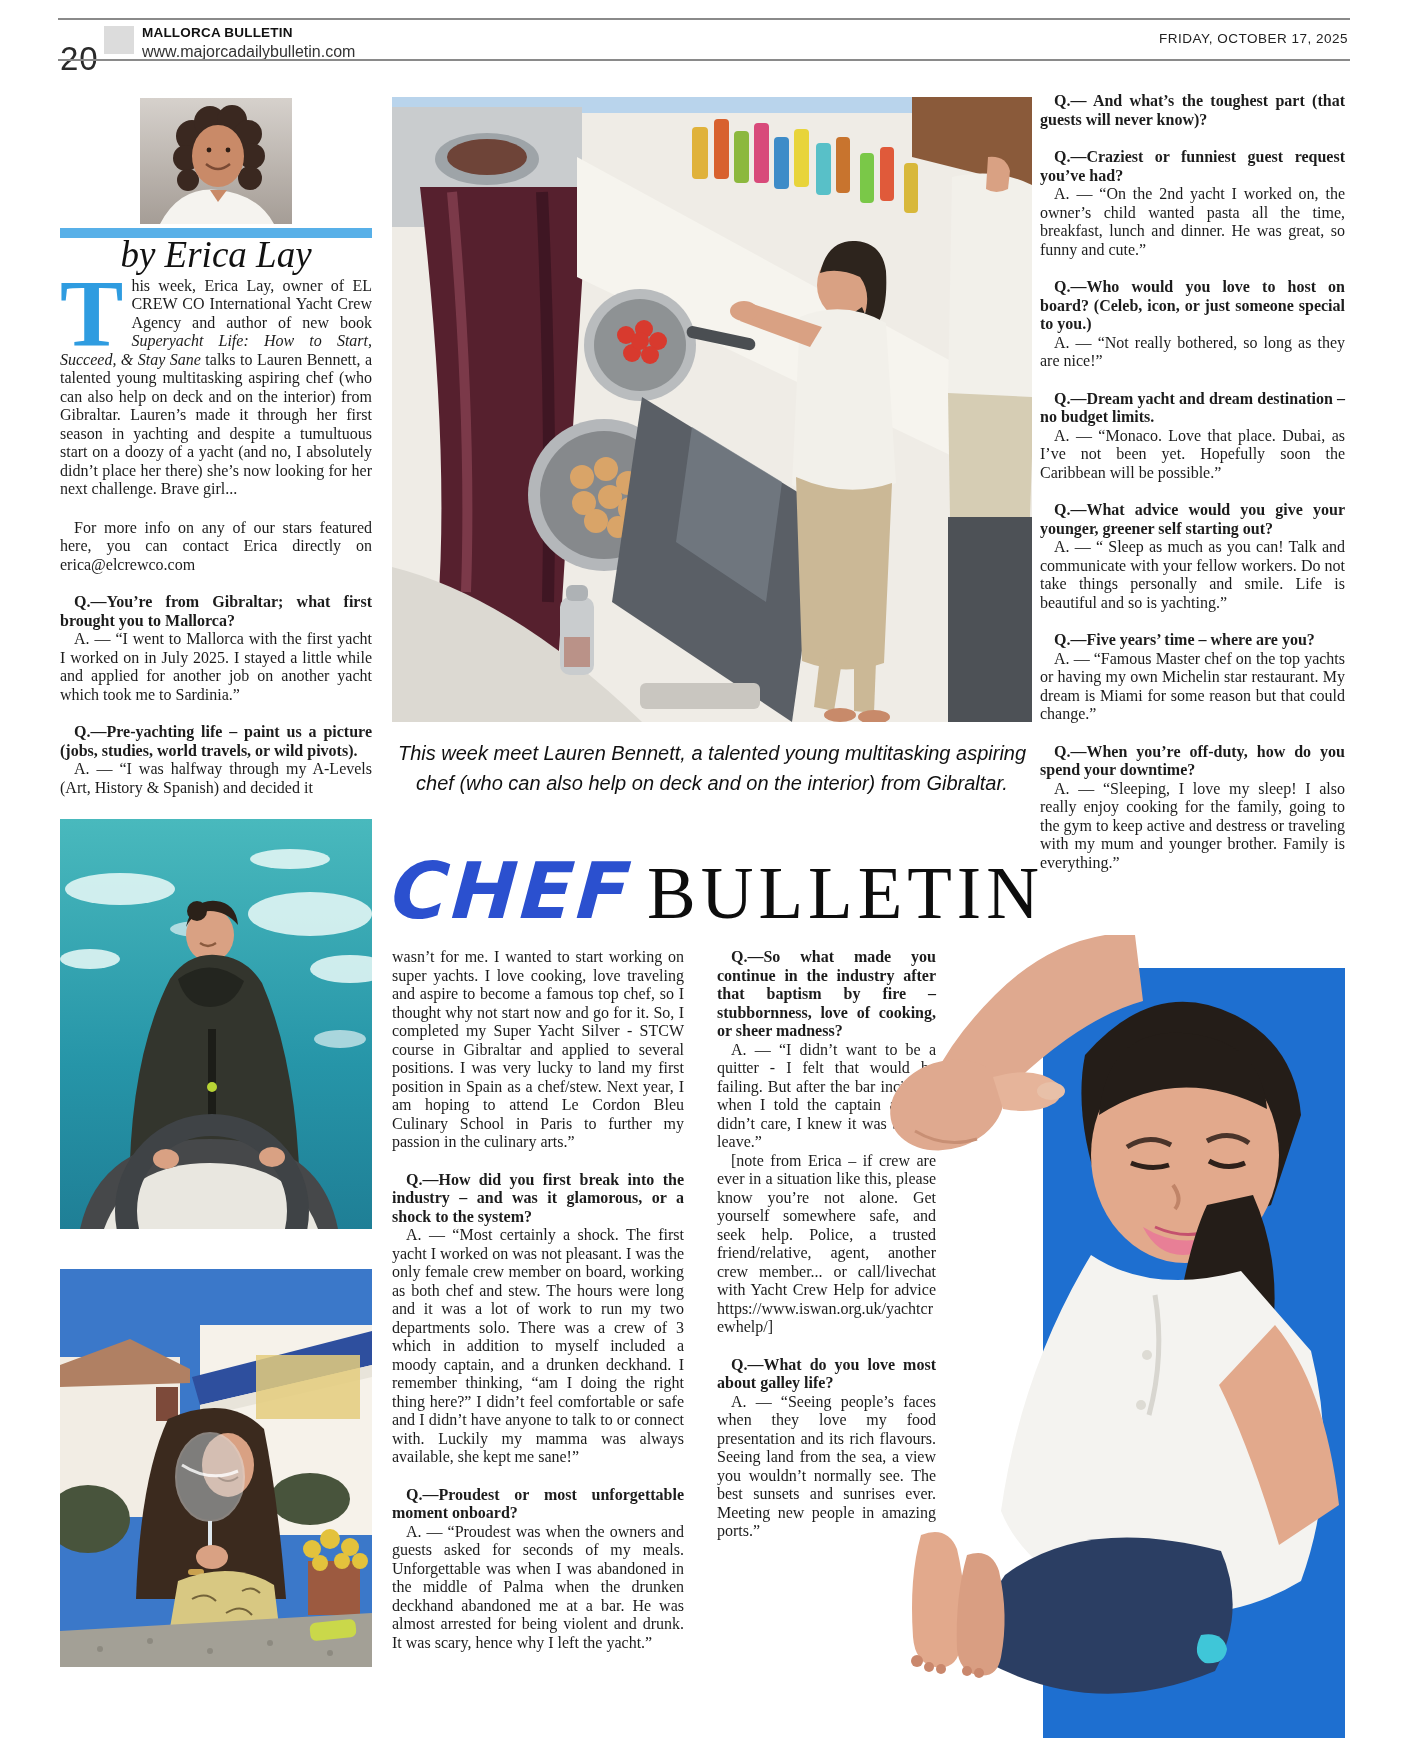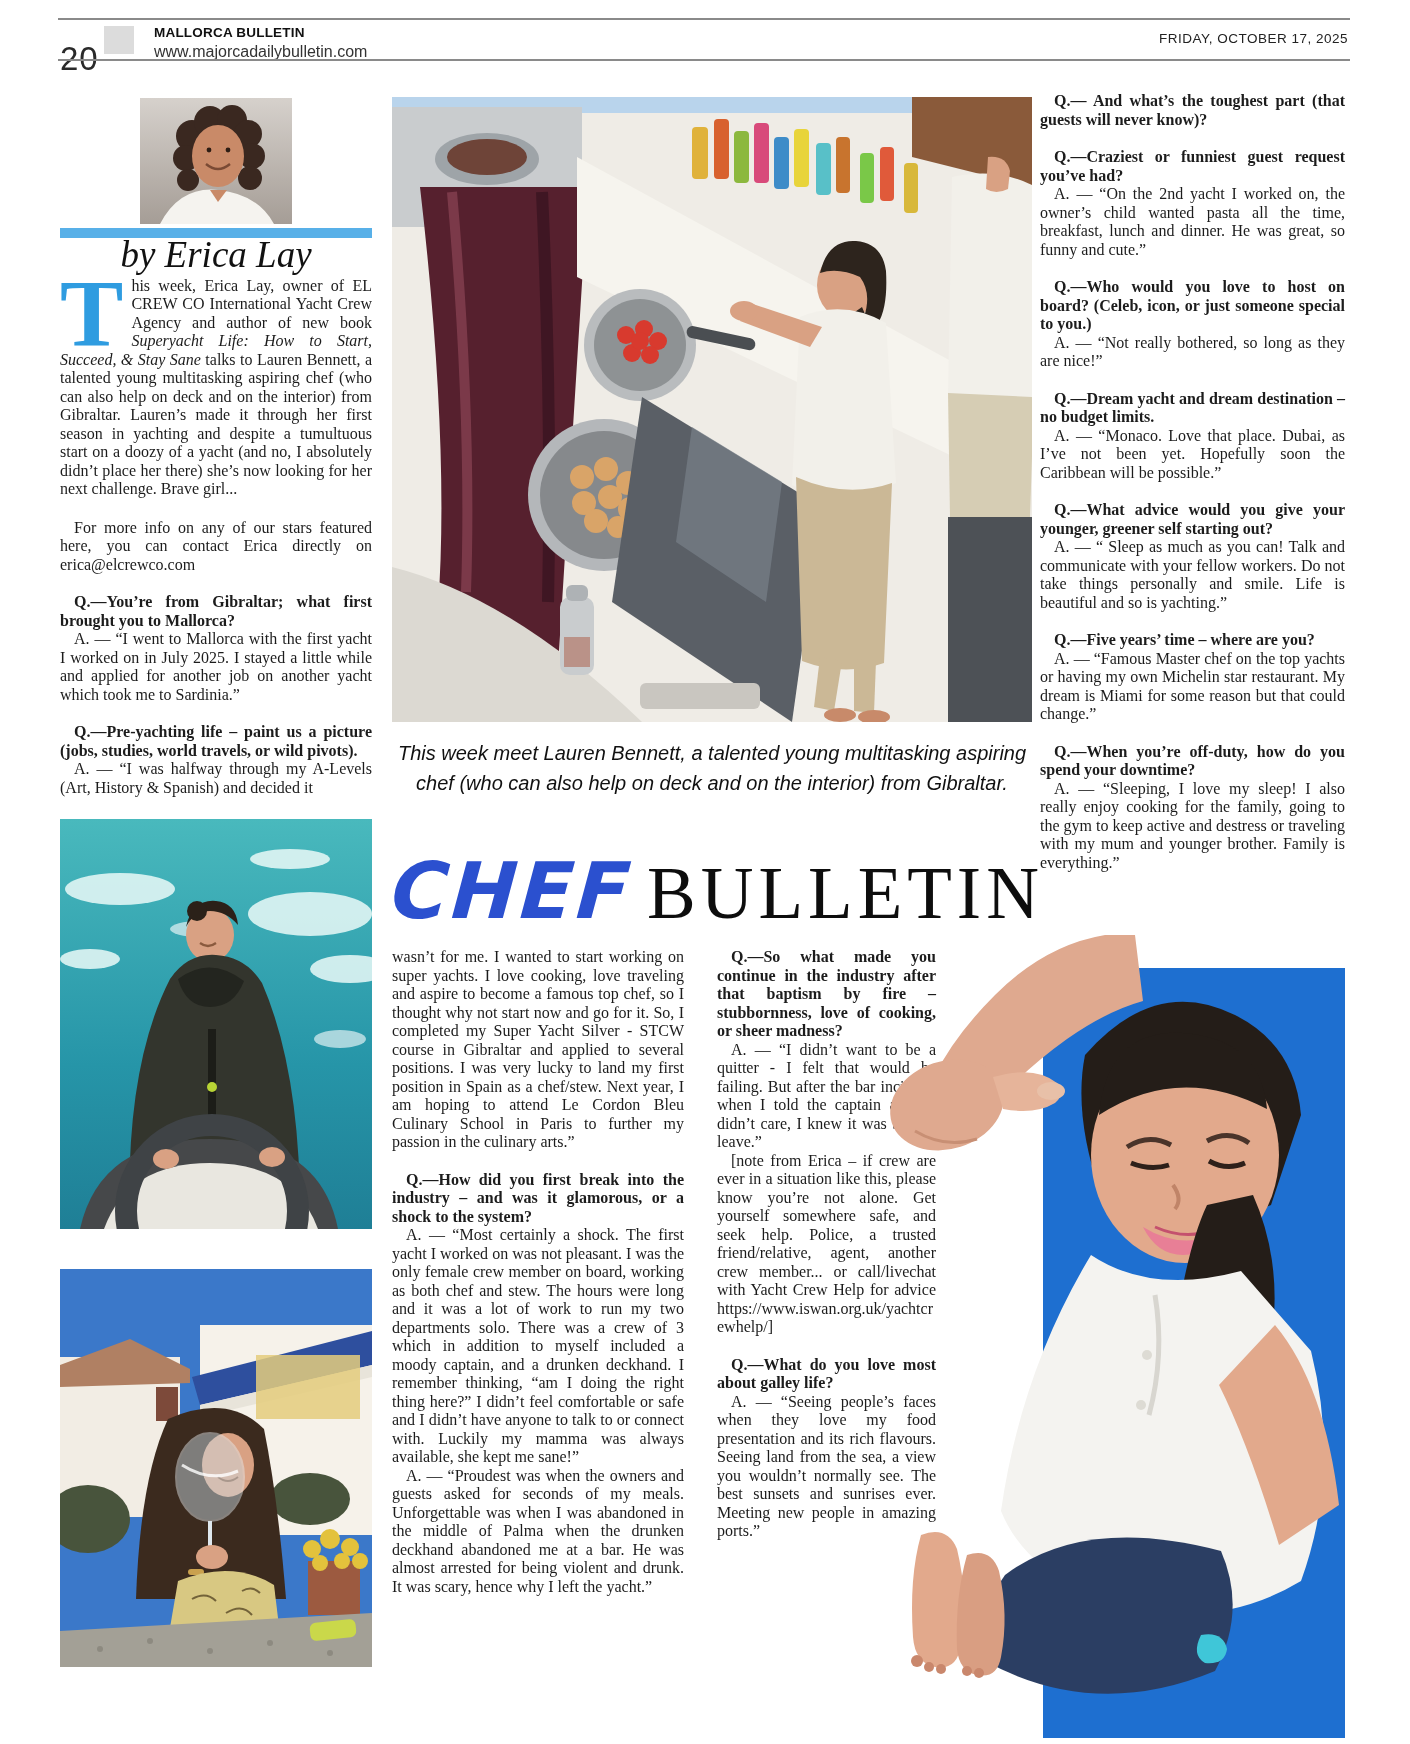--- a/index.html
+++ b/index.html
@@ -9,21 +9,21 @@
   *{margin:0;padding:0;box-sizing:border-box;}
   html,body{background:#fff;}
   .page{position:relative;width:1410px;height:1744px;background:#fff;overflow:hidden;
          font-family:"Liberation Serif",serif;color:var(--ink);}
   
   .rule-top{position:absolute;left:58px;right:60px;top:18px;height:2px;background:var(--rule);}
   .rule-bottom{position:absolute;left:58px;right:60px;top:59px;height:2px;background:var(--rule);}
   .pageno{position:absolute;left:60px;top:40px;font-family:"Liberation Sans",sans-serif;
           font-size:33px;font-weight:400;color:#2a2a2a;letter-spacing:1px;}
   .pageno-box{position:absolute;left:104px;top:26px;width:30px;height:28px;background:#dcdcdc;}
-  .brand{position:absolute;left:154px;top:25px;font-family:"Liberation Sans",sans-serif;}
+  .brand{position:absolute;left:142px;top:25px;font-family:"Liberation Sans",sans-serif;}
   .brand-name{font-size:13.5px;font-weight:bold;color:#111;letter-spacing:0.2px;}
   .brand-site{font-size:16px;color:#333;margin-top:3px;}
   .edition-date{position:absolute;right:62px;top:31px;font-family:"Liberation Sans",sans-serif;
           font-size:13.5px;color:#222;letter-spacing:0.5px;}
   
   .bodytext{font-size:16px;line-height:18.5px;text-align:justify;}
   .q{font-weight:bold;text-indent:14px;margin-top:19px;}
   .a{text-indent:14px;}
   .noindent{text-indent:0;}
   .italicnote{text-indent:14px;word-break:break-word;}
@@ -284,20 +284,21 @@
   <div class="caption">This week meet Lauren Bennett, a talented young multitasking aspiring chef (who can also help on deck and on the interior) from Gibraltar.</div>
 
   <div class="headline">
     <span class="chef">CHEF</span><span class="spot">BULLETIN</span>
   </div>
 
   <section class="col-a bodytext">
     <p class="a noindent">wasn’t for me. I wanted to start working on super yachts. I love cooking, love traveling and aspire to become a famous top chef, so I thought why not start now and go for it. So, I completed my Super Yacht Silver - STCW course in Gibraltar and applied to several positions. I was very lucky to land my first position in Spain as a chef/stew. Next year, I am hoping to attend Le Cordon Bleu Culinary School in Paris to further my passion in the culinary arts.”</p>
     <p class="q">Q.—How did you first break into the industry – and was it glamorous, or a shock to the system?</p>
     <p class="a">A. — “Most certainly a shock. The first yacht I worked on was not pleasant. I was the only female crew member on board, working as both chef and stew. The hours were long and it was a lot of work to run my two departments solo. There was a crew of 3 which in addition to myself included a moody captain, and a drunken deckhand. I remember thinking, “am I doing the right thing here?” I didn’t feel comfortable or safe and I didn’t have anyone to talk to or connect with. Luckily my mamma was always available, she kept me sane!”</p>
+    <p class="q">Q.—Proudest or most unforgettable moment onboard?</p>
     <p class="a">A. — “Proudest was when the owners and guests asked for seconds of my meals. Unforgettable was when I was abandoned in the middle of Palma when the drunken deckhand abandoned me at a bar. He was almost arrested for being violent and drunk. It was scary, hence why I left the yacht.”</p>
   </section>
 
   <section class="col-b bodytext">
     <p class="q">Q.—So what made you continue in the industry after that baptism by fire – stubbornness, love of cooking, or sheer madness?</p>
     <p class="a">A. — “I didn’t want to be a quitter - I felt that would be failing. But after the bar incident, when I told the captain and he didn’t care, I knew it was best to leave.”</p>
     <p class="italicnote">[note from Erica – if crew are ever in a situation like this, please know you’re not alone. Get yourself somewhere safe, and seek help. Police, a trusted friend/relative, agent, another crew member... or call/livechat with Yacht Crew Help for advice https://www.iswan.org.uk/yachtcrewhelp/]</p>
     <p class="q">Q.—What do you love most about galley life?</p>
     <p class="a">A. — “Seeing people’s faces when they love my food presentation and its rich flavours. Seeing land from the sea, a view you wouldn’t normally see. The best sunsets and sunrises ever. Meeting new people in amazing ports.”</p>
   </section>

